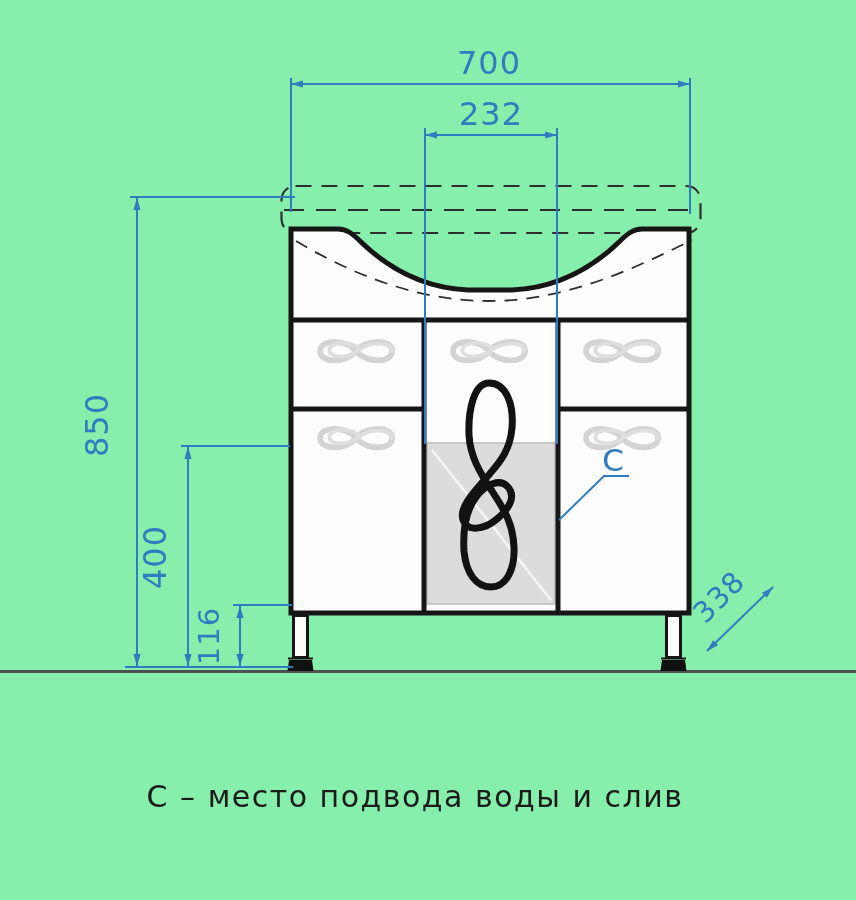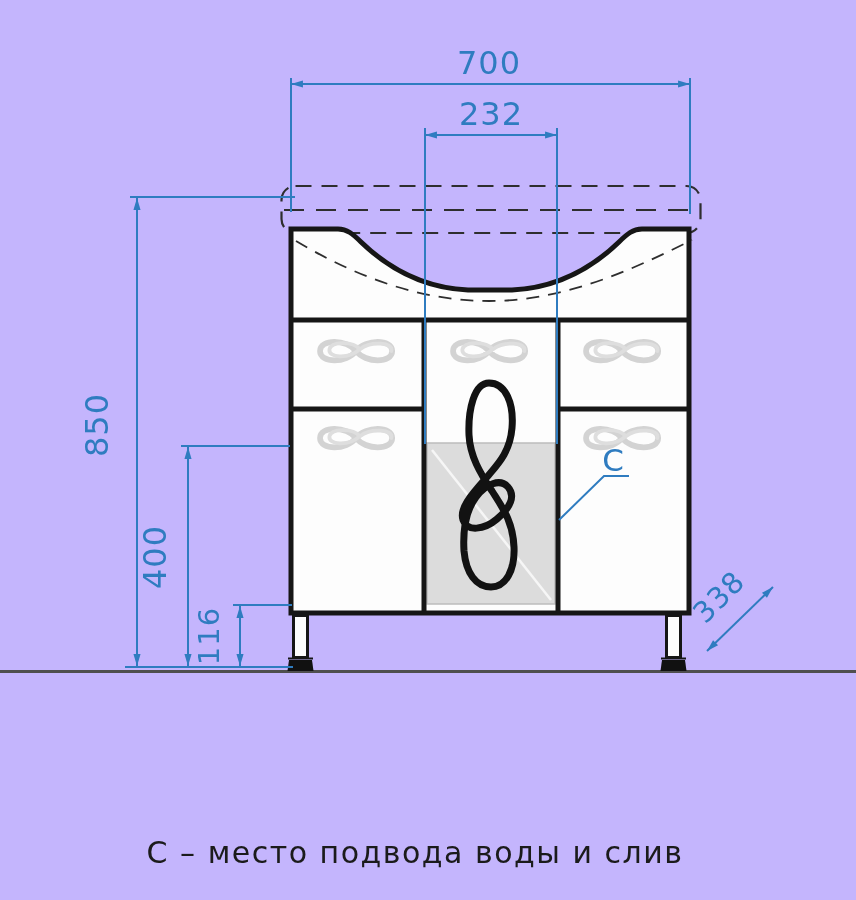--- a/index.html
+++ b/index.html
@@ -1,38 +1,38 @@
 <!DOCTYPE html>
 <html><head>
 <meta charset="utf-8">
 <style>
   html,body{margin:0;padding:0;background:#ffffff;}
   #canvas{
     position:relative;
     width:856px;height:900px;
-    background:#c4b5fd;
+    background:#86efac;
     overflow:hidden;
     font-family:"DejaVu Sans", sans-serif;
   }
   svg{position:absolute;top:0;left:0;}
   .dim-text{
     fill:#2f7cc0;
     font-family:"DejaVu Sans", sans-serif;
     font-size:32px;
     letter-spacing:1px;
   }
   .dim-text-small{font-size:29px;}
   .marker-text{
     fill:#2f7cc0;
     font-family:"DejaVu Sans", sans-serif;
     font-size:31px;
   }
   #caption{
     position:absolute;
-    top:835px;left:415px;
+    top:779px;left:415px;
     transform:translateX(-50%);
     white-space:nowrap;
     color:#1b1b1b;
     font-size:30px;
     letter-spacing:1.5px;
   }
 </style>
 </head>
 <body>
 

